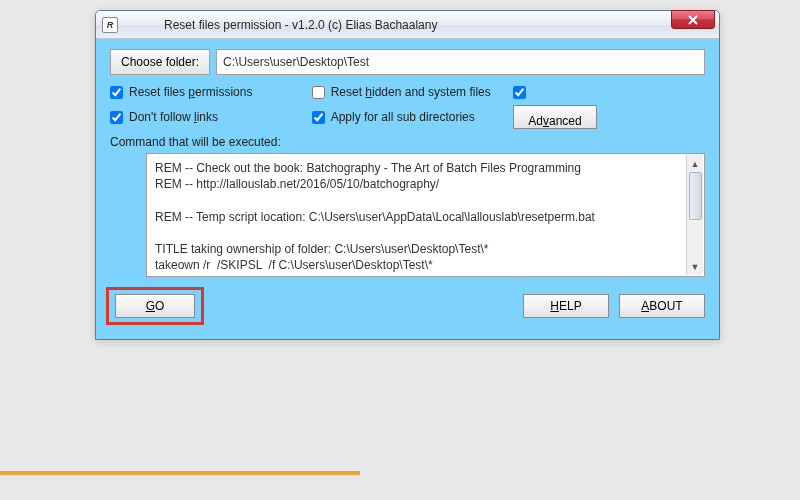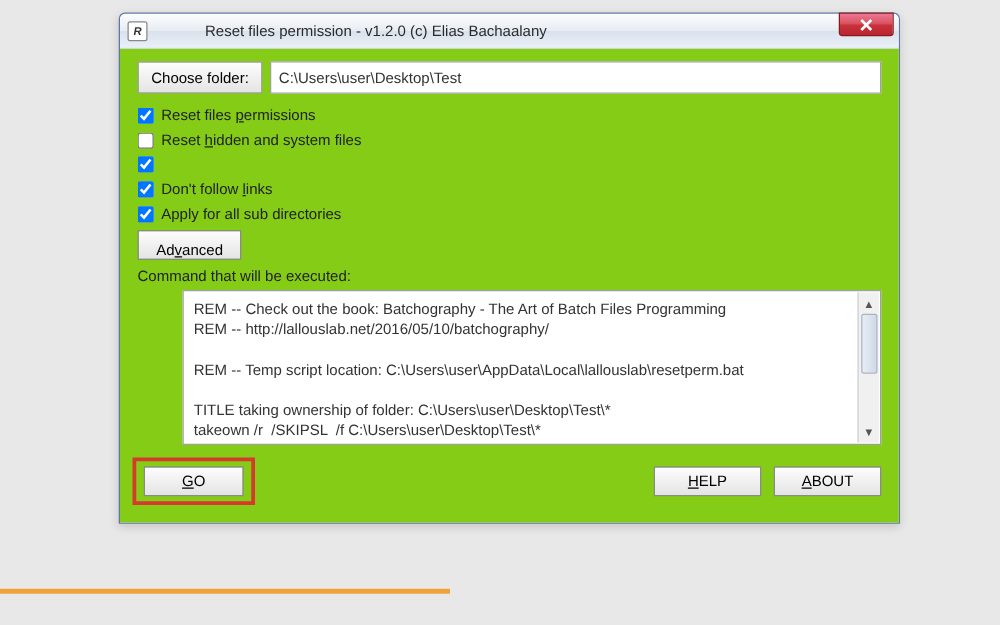--- a/index.html
+++ b/index.html
@@ -65,21 +65,21 @@
     display: flex;
     align-items: center;
     justify-content: center;
     align-self: flex-start;
     margin-top: -1px;
     cursor: pointer;
   }
   .close-btn svg { display:block; }
   .client {
     padding: 10px 14px 14px 14px;
-    background: #84cc16;
+    background: #7dd3fc;
   }
   .row1 {
     display: flex;
     align-items: stretch;
     gap: 6px;
     margin-bottom: 10px;
   }
   .choose-btn {
     height: 26px;
     padding: 0 10px;
@@ -94,21 +94,21 @@
     height: 26px;
     border: 1px solid #a0a0a0;
     background: #fff;
     padding: 0 6px;
     display:flex;align-items:center;
     color:#333;
     text-align:center;
   }
   .opts {
     display: grid;
-    grid-template-columns: 1fr;
+    grid-template-columns: 1fr 1fr 1fr;
     column-gap: 10px;
     row-gap: 6px;
     margin-bottom: 4px;
   }
   .chk {
     display: flex;
     align-items: center;
     gap: 6px;
     font-size: 12px;
     color: #222;

